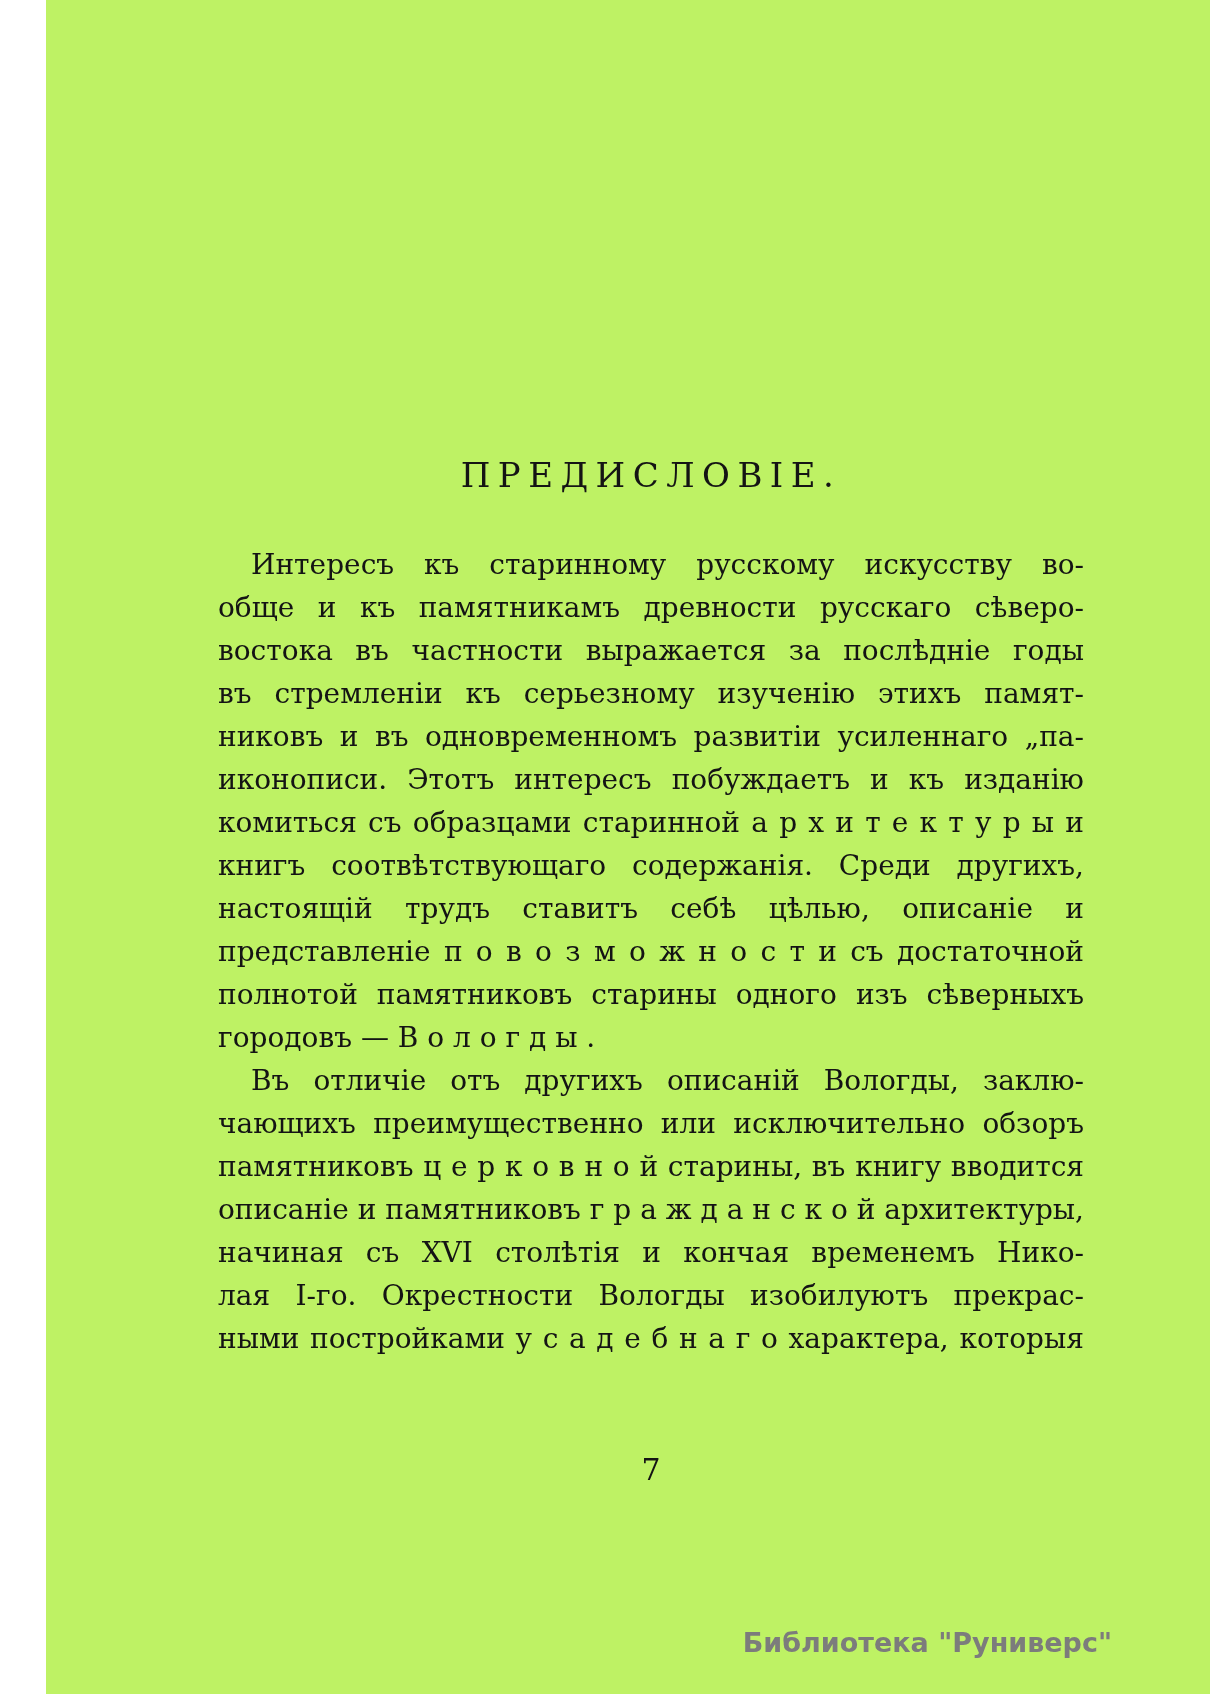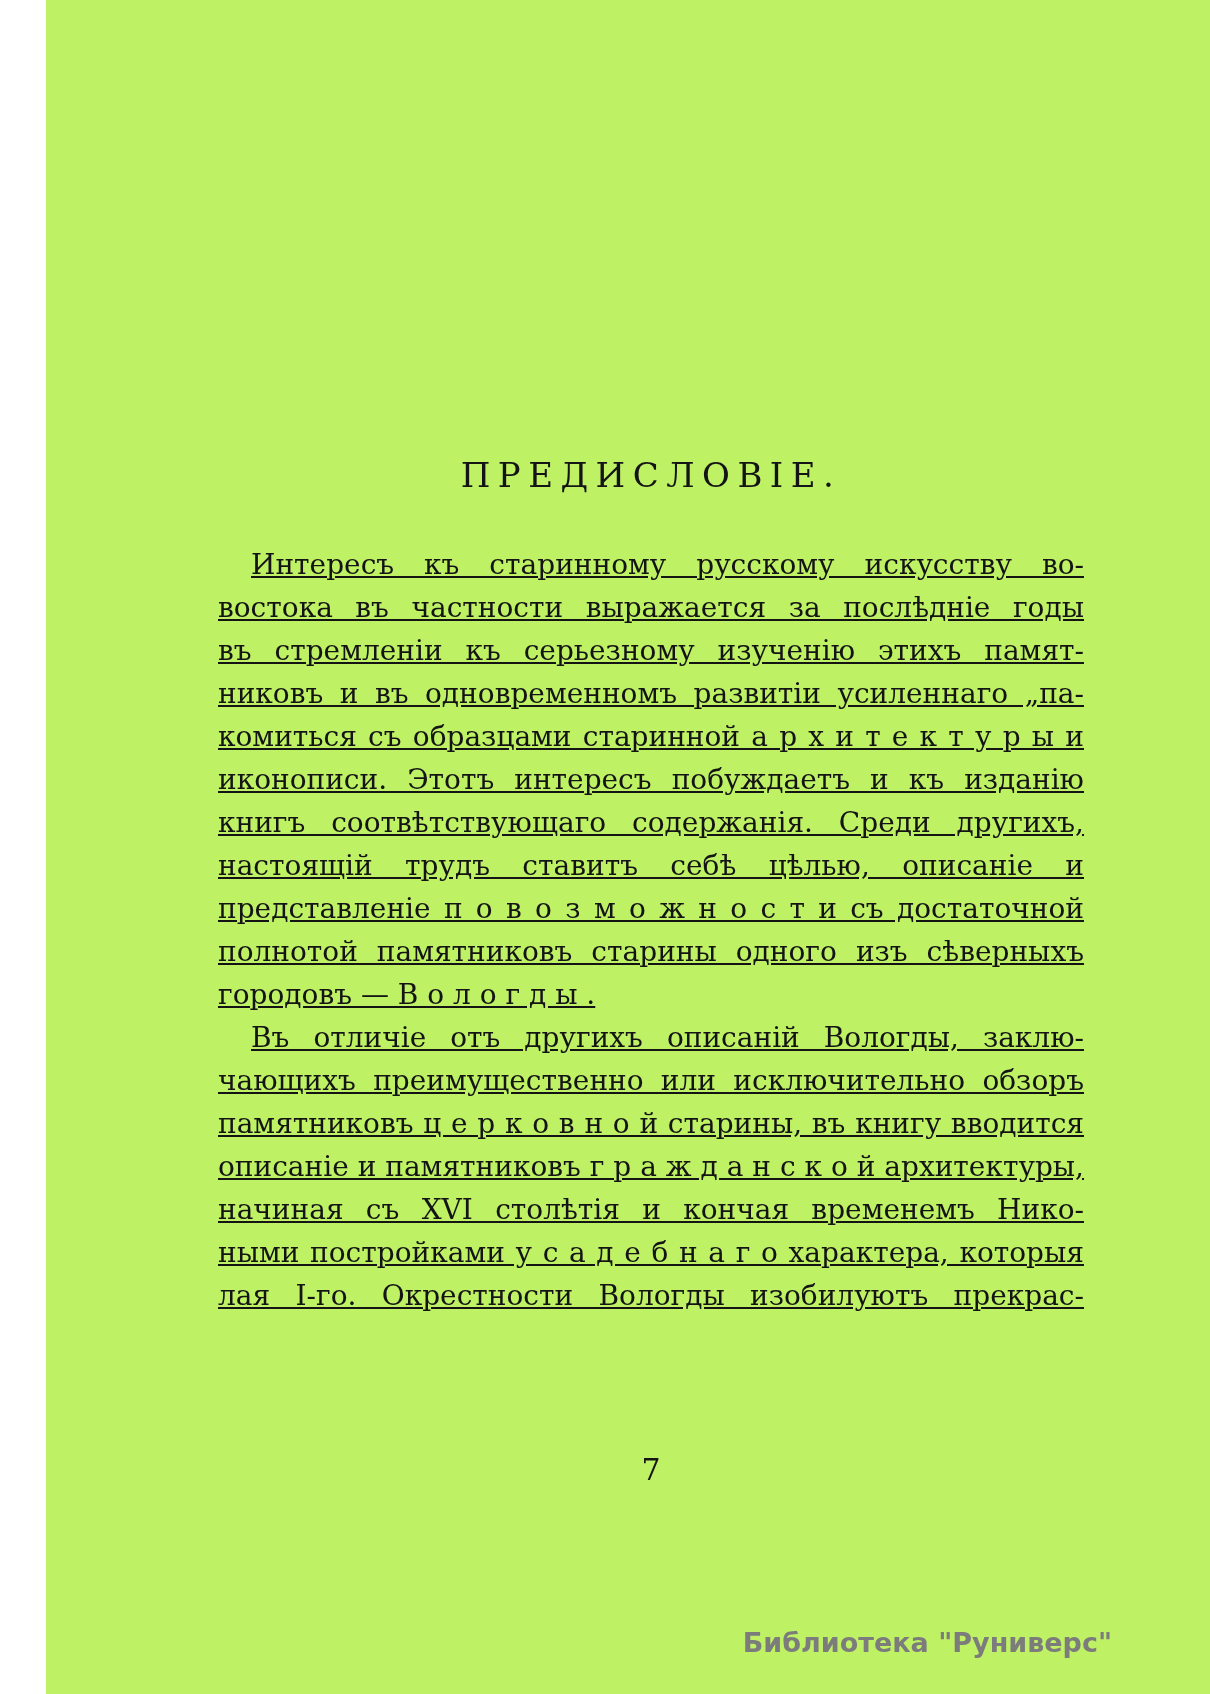--- a/index.html
+++ b/index.html
@@ -35,21 +35,20 @@
     left: 172px;
     width: 866px;
     font-size: 28px;
   }
   .line {
     line-height: 43px;
     height: 43px;
     text-align: justify;
     text-align-last: justify;
     white-space: normal;
-    text-decoration: underline;
   }
   .line.indent {
     text-indent: 33px;
   }
   .line.endpara {
     text-align: right;
     text-align-last: left;
   }
   .page-number {
     position: absolute;
@@ -73,40 +72,41 @@
 <body>
 
 <div class="page">
 
   <h1 class="title">ПРЕДИСЛОВІЕ.</h1>
 
   <div class="body-text">
 
     <div class="paragraph">
       <div class="line indent">Интересъ къ старинному русскому искусству во-</div>
+      <div class="line">обще и къ памятникамъ древности русскаго сѣверо-</div>
       <div class="line">востока въ частности выражается за послѣдніе годы</div>
       <div class="line">въ стремленіи къ серьезному изученію этихъ памят-</div>
       <div class="line">никовъ и въ одновременномъ развитіи усиленнаго „па-</div>
+      <div class="line">иконописи. Этотъ интересъ побуждаетъ и къ изданію</div>
       <div class="line">комиться съ образцами старинной а р х и т е к т у р ы и</div>
-      <div class="line">иконописи. Этотъ интересъ побуждаетъ и къ изданію</div>
       <div class="line">книгъ соотвѣтствующаго содержанія. Среди другихъ,</div>
       <div class="line">настоящій трудъ ставитъ себѣ цѣлью, описаніе и</div>
       <div class="line">представленіе п о в о з м о ж н о с т и съ достаточной</div>
       <div class="line">полнотой памятниковъ старины одного изъ сѣверныхъ</div>
       <div class="line endpara">городовъ — В о л о г д ы .</div>
     </div>
 
     <div class="paragraph">
       <div class="line indent">Въ отличіе отъ другихъ описаній Вологды, заклю-</div>
       <div class="line">чающихъ преимущественно или исключительно обзоръ</div>
       <div class="line">памятниковъ ц е р к о в н о й старины, въ книгу вводится</div>
       <div class="line">описаніе и памятниковъ г р а ж д а н с к о й архитектуры,</div>
       <div class="line">начиная съ XVI столѣтія и кончая временемъ Нико-</div>
+      <div class="line">лая І-го. Окрестности Вологды изобилуютъ прекрас-</div>
       <div class="line">ными постройками у с а д е б н а г о характера, которыя</div>
-      <div class="line">лая І-го. Окрестности Вологды изобилуютъ прекрас-</div>
     </div>
 
   </div>
 
   <div class="page-number">7</div>
 
   <div class="watermark">Библиотека "Руниверс"</div>
 
 </div>
 

